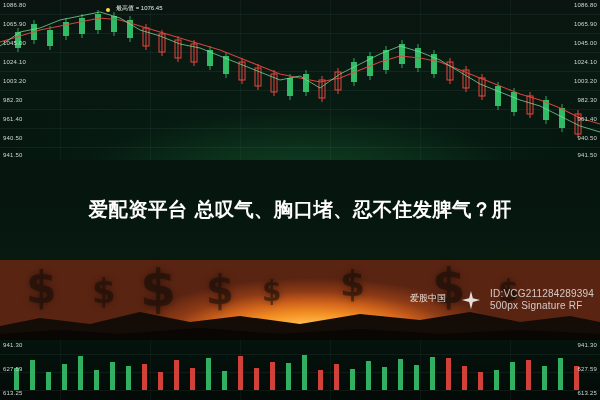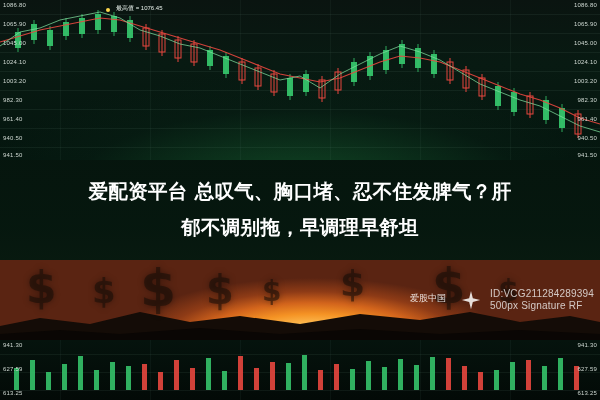--- a/index.html
+++ b/index.html
@@ -202,21 +202,20 @@
     <div class="axis-label axis-right" style="top:78px;">1003.20</div>
     <div class="axis-label axis-right" style="top:97px;">982.30</div>
     <div class="axis-label axis-right" style="top:116px;">961.40</div>
     <div class="axis-label axis-right" style="top:135px;">940.50</div>
     <div class="axis-label axis-right" style="top:152px;">941.50</div>
   </div>
 
   <div class="headline">
     <div class="headline-text">
       <div>爱配资平台 总叹气、胸口堵、忍不住发脾气？肝</div>
-      <div>郁不调别拖，早调理早舒坦</div>
     </div>
   </div>
 
   <div class="photo">
     <svg class="photo-hills" viewBox="0 0 600 40" preserveAspectRatio="none">
       <path d="M0,26 L40,18 L90,24 L140,12 L190,22 L240,16 L300,24 L360,14 L420,20 L470,12 L520,22 L570,16 L600,22 L600,40 L0,40 Z" fill="#140c07"></path>
       <path d="M0,34 L60,30 L120,34 L200,28 L280,34 L360,29 L440,34 L520,30 L600,34 L600,40 L0,40 Z" fill="#0a0604"></path>
     </svg>
 
     <div class="dollar" style="left:26px;top:6px;font-size:44px;">$</div>

